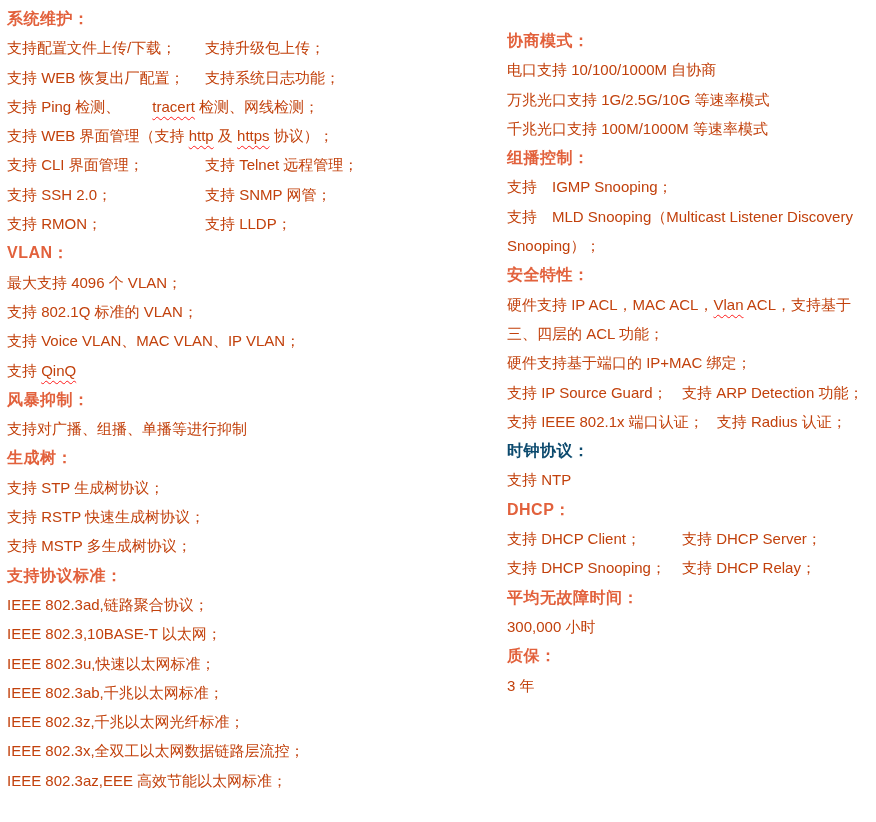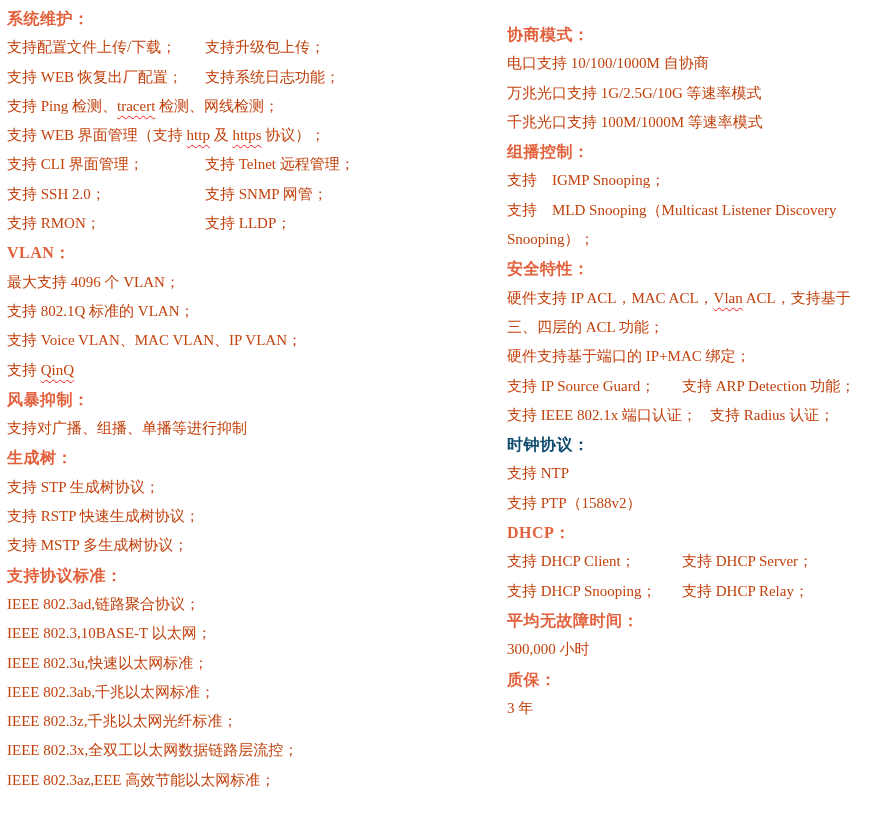--- a/index.html
+++ b/index.html
@@ -6,34 +6,34 @@
     margin: 0;
     padding: 0;
     background: #ffffff;
   }
   .page {
     position: relative;
     width: 876px;
     height: 822px;
     background: #ffffff;
     overflow: hidden;
-    font-family: Liberation Serif, serif;
+    font-family: Liberation Sans, sans-serif;
   }
   .col {
     position: absolute;
     top: 0;
   }
   .col-left {
     left: 7px;
     top: 4px;
     width: 438px;
   }
   .col-right {
     left: 507px;
-    top: 20px;
+    top: 26px;
     width: 369px;
   }
   .sec-title {
     font-size: 16px;
     line-height: 29.3px;
     font-weight: bold;
     color: #e2613c;
     letter-spacing: 0.5px;
     white-space: nowrap;
   }
@@ -65,21 +65,21 @@
   }
 </style>
 </head>
 <body>
 
 <div class="page" id="spec-page">
     <div class="col col-left">
       <div class="sec-title" style="color: rgb(226, 97, 60);">系统维护：</div>
       <div class="line"><span class="seg">支持配置文件上传/下载；</span><span class="seg tab">支持升级包上传；</span></div>
       <div class="line"><span class="seg">支持 WEB 恢复出厂配置；</span><span class="seg tab">支持系统日志功能；</span></div>
-      <div class="line"><span class="seg">支持 Ping 检测、</span><span class="seg sp" style="text-decoration-color: rgb(255, 26, 26);">tracert</span><span class="seg"> 检测、网线检测；</span></div>
+      <div class="line"><span class="seg">支持 Ping 检测、</span><span class="seg sp" style="text-decoration-color: rgb(255, 26, 26); margin-left: 32px;">tracert</span><span class="seg"> 检测、网线检测；</span></div>
       <div class="line"><span class="seg">支持 WEB 界面管理（支持 </span><span class="seg sp" style="text-decoration-color: rgb(255, 26, 26);">http</span><span class="seg"> 及 </span><span class="seg sp" style="text-decoration-color: rgb(255, 26, 26);">https</span><span class="seg"> 协议）；</span></div>
       <div class="line"><span class="seg">支持 CLI 界面管理；</span><span class="seg tab">支持 Telnet 远程管理；</span></div>
       <div class="line"><span class="seg">支持 SSH 2.0；</span><span class="seg tab">支持 SNMP 网管；</span></div>
       <div class="line"><span class="seg">支持 RMON；</span><span class="seg tab">支持 LLDP；</span></div>
       <div class="sec-title" style="color: rgb(226, 97, 60);">VLAN：</div>
       <div class="line"><span class="seg">最大支持 4096 个 VLAN；</span></div>
       <div class="line"><span class="seg">支持 802.1Q 标准的 VLAN；</span></div>
       <div class="line"><span class="seg">支持 Voice VLAN、MAC VLAN、IP VLAN；</span></div>
       <div class="line"><span class="seg">支持 </span><span class="seg sp" style="text-decoration-color: rgb(255, 26, 26);">QinQ</span></div>
       <div class="sec-title" style="color: rgb(226, 97, 60);">风暴抑制：</div>
@@ -105,21 +105,20 @@
       <div class="sec-title" style="color: rgb(226, 97, 60);">组播控制：</div>
       <div class="line"><span class="seg">支持　IGMP Snooping；</span></div>
       <div class="line"><span class="seg">支持　MLD Snooping（Multicast Listener Discovery Snooping）；</span></div>
       <div class="sec-title" style="color: rgb(226, 97, 60);">安全特性：</div>
       <div class="line"><span class="seg">硬件支持 IP ACL，MAC ACL，</span><span class="seg sp" style="text-decoration-color: rgb(255, 26, 26);">Vlan</span><span class="seg"> ACL，支持基于三、四层的 ACL 功能；</span></div>
       <div class="line"><span class="seg">硬件支持基于端口的 IP+MAC 绑定；</span></div>
       <div class="line"><span class="seg">支持 IP Source Guard；</span><span class="seg tab">支持 ARP Detection 功能；</span></div>
       <div class="line"><span class="seg">支持 IEEE 802.1x 端口认证；</span><span class="seg gap">支持 Radius 认证；</span></div>
       <div class="sec-title" style="color: #0c4a6e;">时钟协议：</div>
       <div class="line"><span class="seg">支持 NTP</span></div>
-      <div class="line"><span class="seg">支持 PTP（1588v2）</span></div>
       <div class="sec-title" style="color: rgb(226, 97, 60);">DHCP：</div>
       <div class="line"><span class="seg">支持 DHCP Client；</span><span class="seg tab">支持 DHCP Server；</span></div>
       <div class="line"><span class="seg">支持 DHCP Snooping；</span><span class="seg tab">支持 DHCP Relay；</span></div>
       <div class="sec-title" style="color: rgb(226, 97, 60);">平均无故障时间：</div>
       <div class="line"><span class="seg">300,000 小时</span></div>
       <div class="sec-title" style="color: rgb(226, 97, 60);">质保：</div>
       <div class="line"><span class="seg">3 年</span></div>
     </div>
   </div>
 

